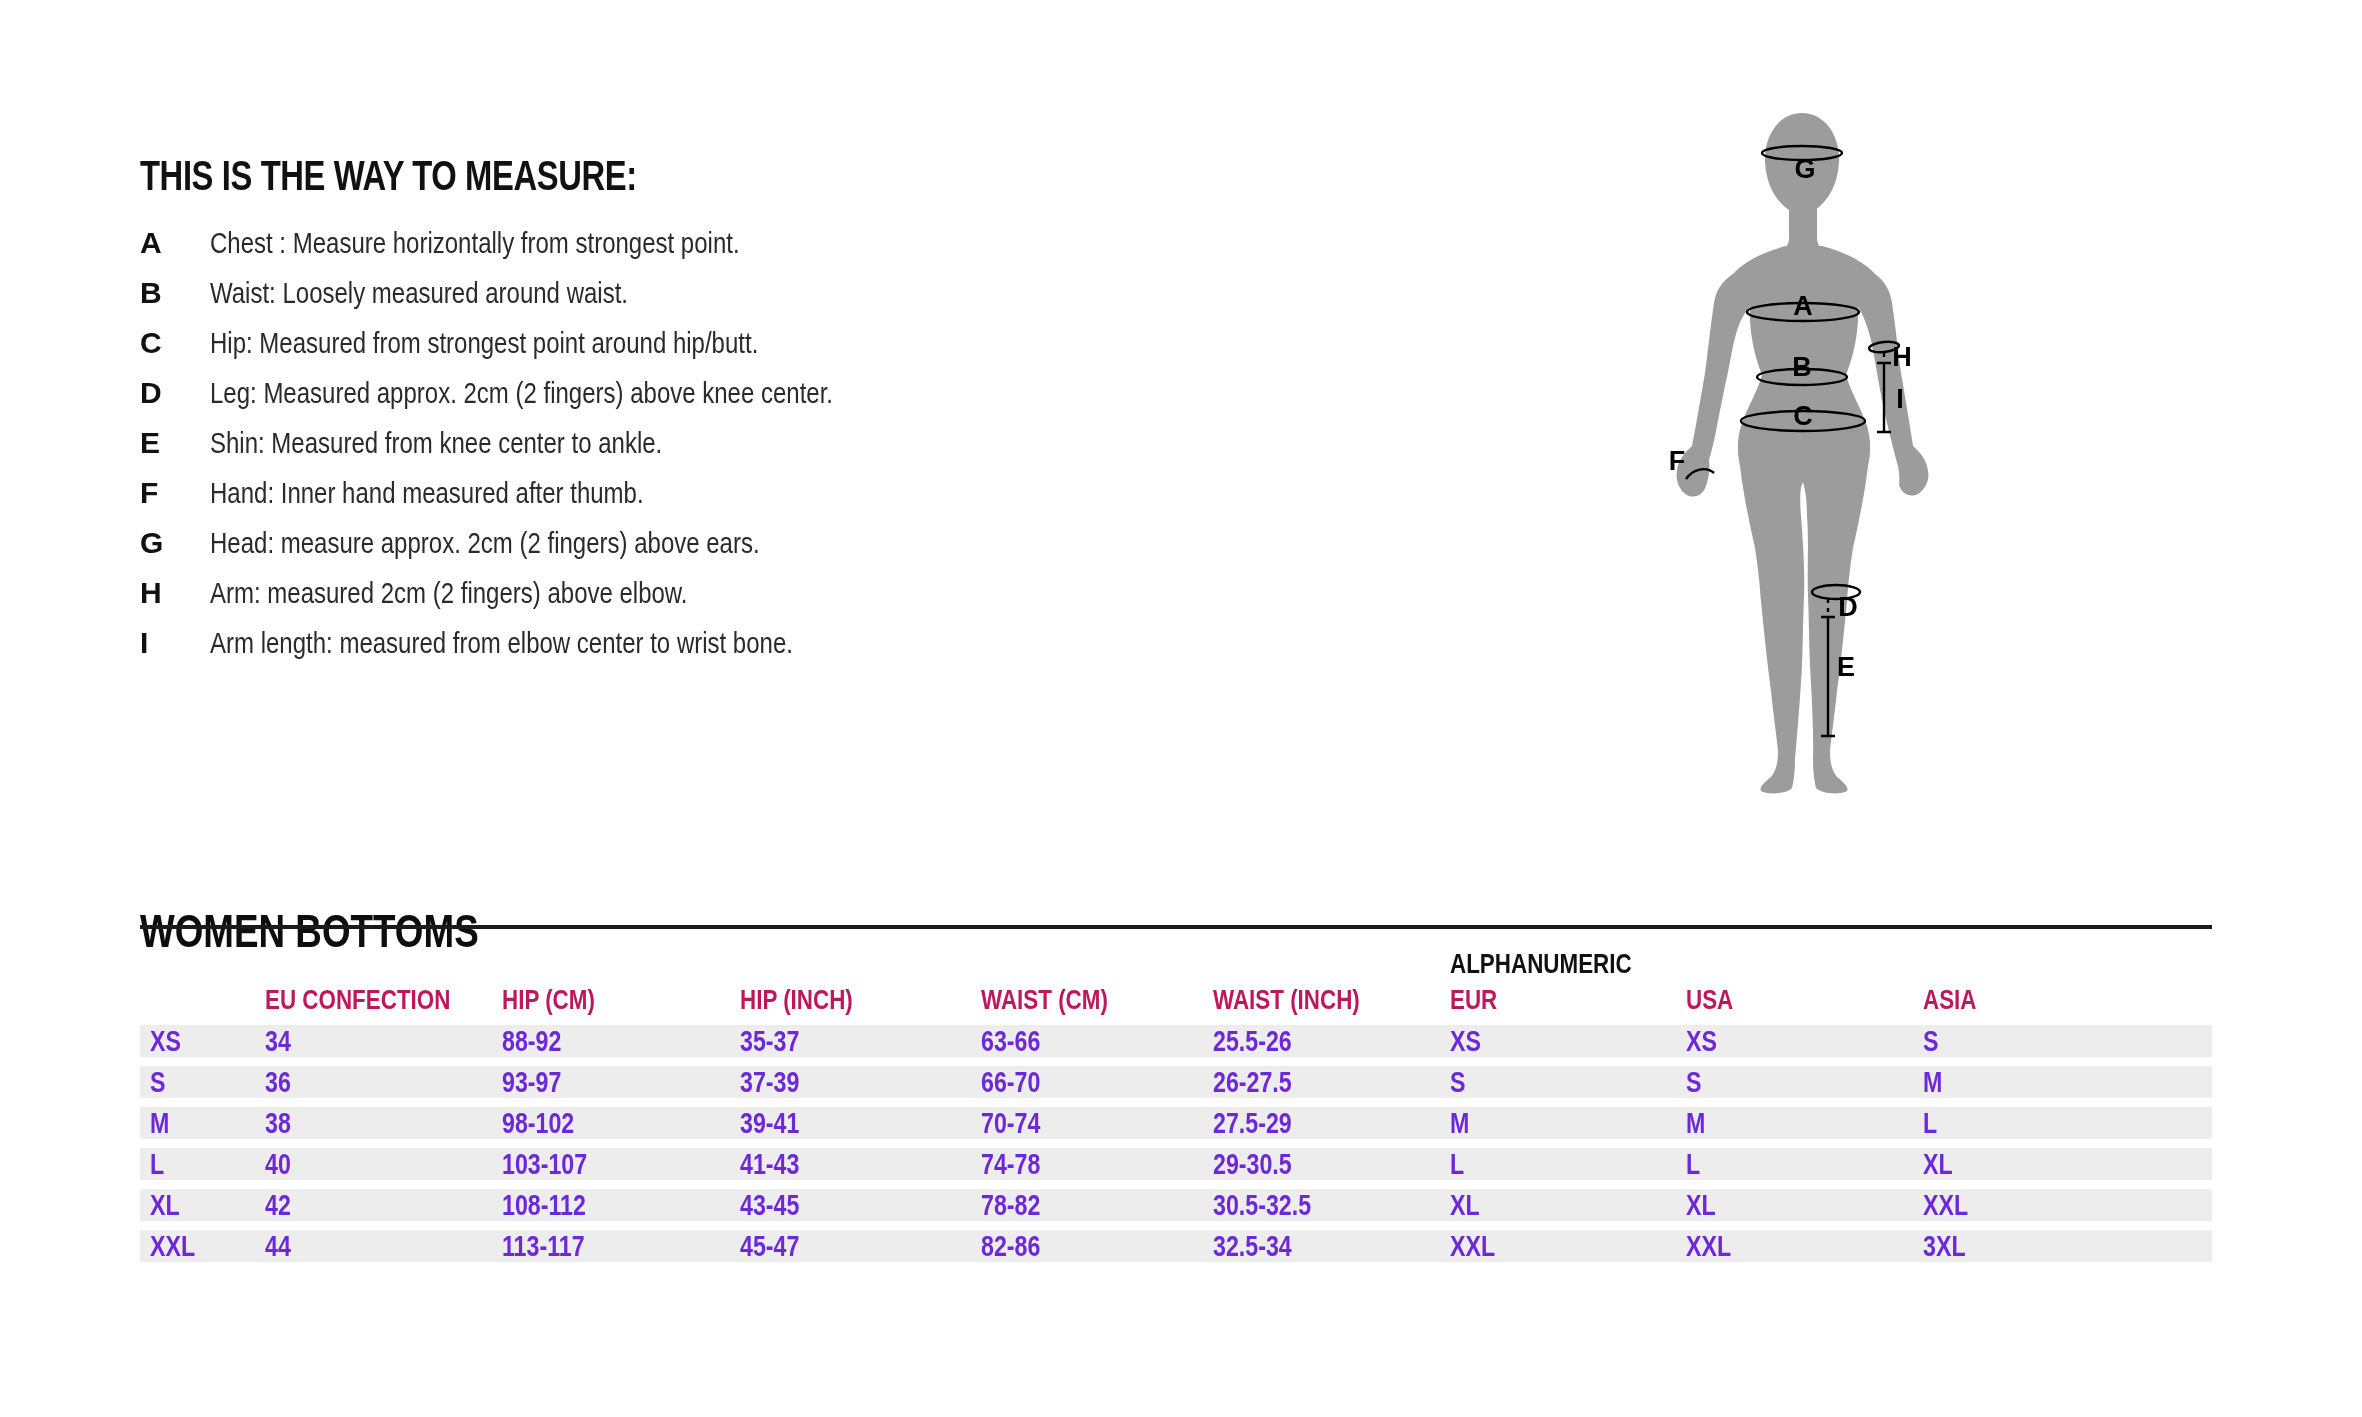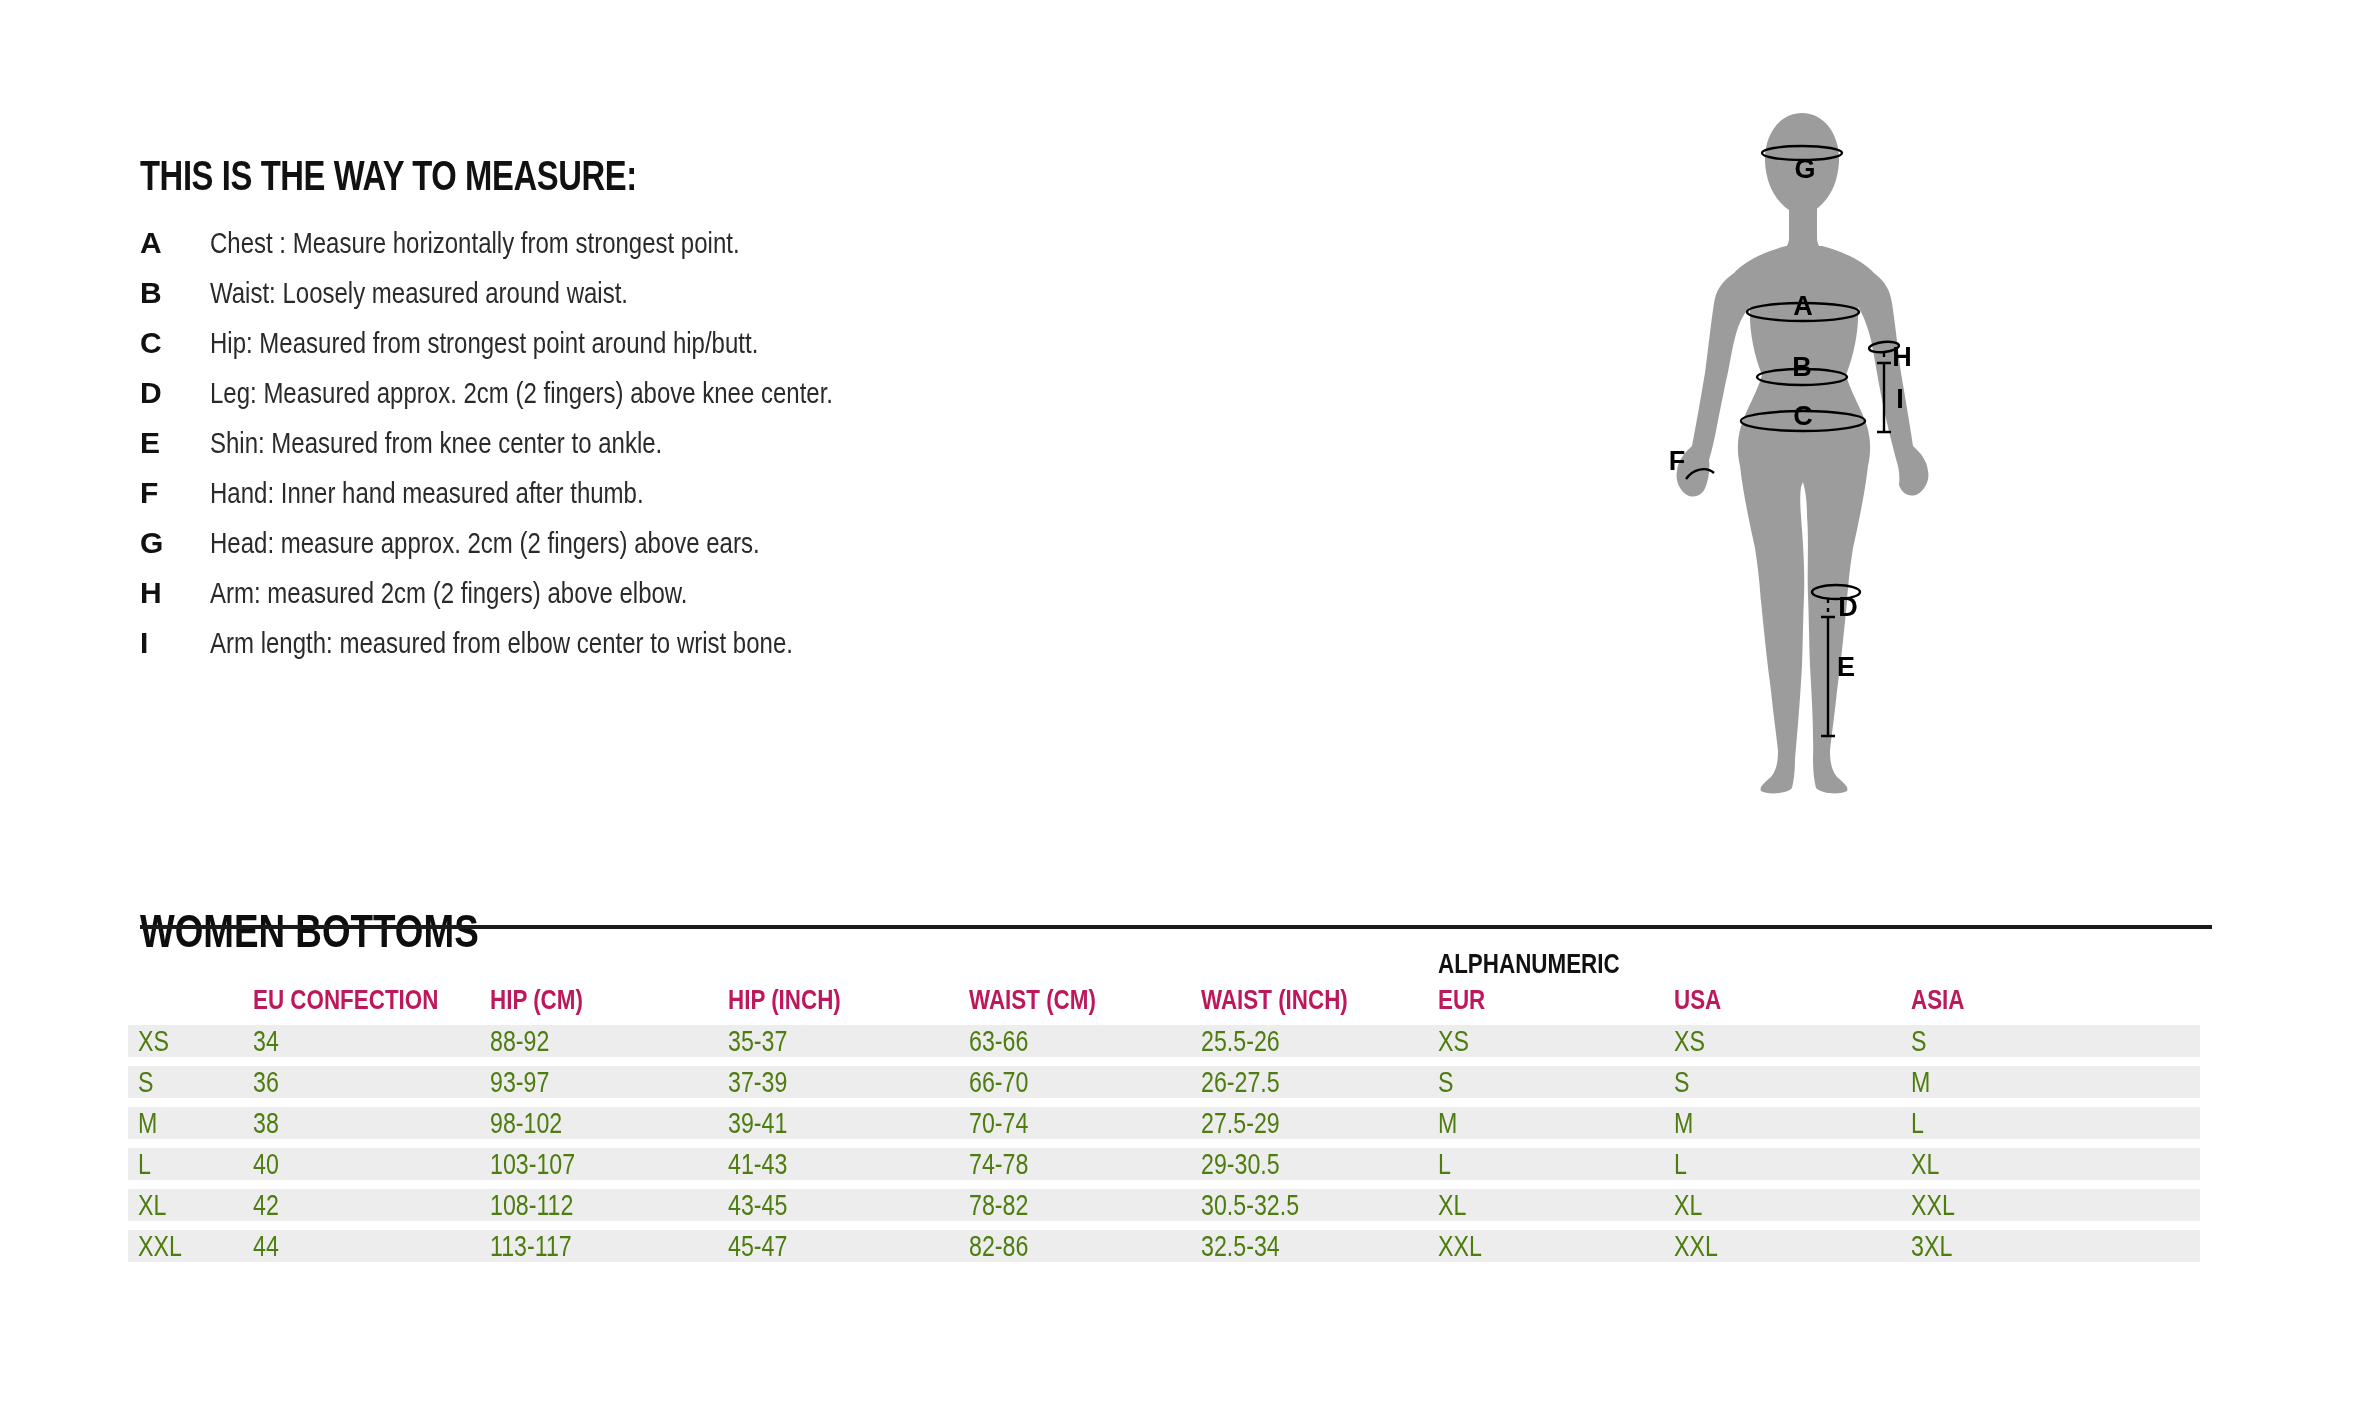--- a/index.html
+++ b/index.html
@@ -23,29 +23,29 @@
   .sil{fill:#9c9c9c;stroke:none;}
   .meas{fill:none;stroke:#000;stroke-width:2.4;}
   .meas-dash{fill:none;stroke:#000;stroke-width:2.4;stroke-dasharray:4 5;}
   .fig-label{font:700 27px "Liberation Sans",sans-serif;fill:#000;text-anchor:middle;}
 
   
   .bottoms-title{position:absolute;left:140px;top:866px;font-size:46px;font-weight:700;color:#0d0d0d;
                  transform:scaleX(.8);transform-origin:left top;white-space:nowrap;}
   .rule{position:absolute;left:140px;top:925px;width:2072px;height:4px;background:#1a1a1a;}
 
-  .size-table{position:absolute;left:128px;top:948px;width:2072px;}
+  .size-table{position:absolute;left:140px;top:948px;width:2072px;}
   .trow{display:grid;grid-template-columns:125px 237px 238px 241px 232px 237px 236px 237px 289px;}
   .trow .cell:first-child{padding-left:10px;}
   .thead-group{height:29px;align-items:end;}
   .thead-group .cell{font-size:28px;font-weight:700;color:#111;padding-bottom:2px;}
   .thead-main{height:48px;align-items:end;}
   .thead-main .cell{font-size:28px;font-weight:700;color:#be185d;padding-bottom:9px;}
   .tbody .trow{height:32px;background:#ededed;margin-bottom:9px;align-items:center;}
-  .tbody .cell{font-size:29px;font-weight:400;color:#4d7c0f;line-height:32px;}
+  .tbody .cell{font-size:29px;font-weight:700;color:#6d28d9;line-height:32px;}
 </style>
 </head>
 <body>
 
 <section>
   <h1 class="measure-title">THIS IS THE WAY TO MEASURE:</h1>
   <ul class="measure-list">
       <li>
         <span class="key">A</span>
         <span class="desc cx">Chest : Measure horizontally from strongest point.</span>

